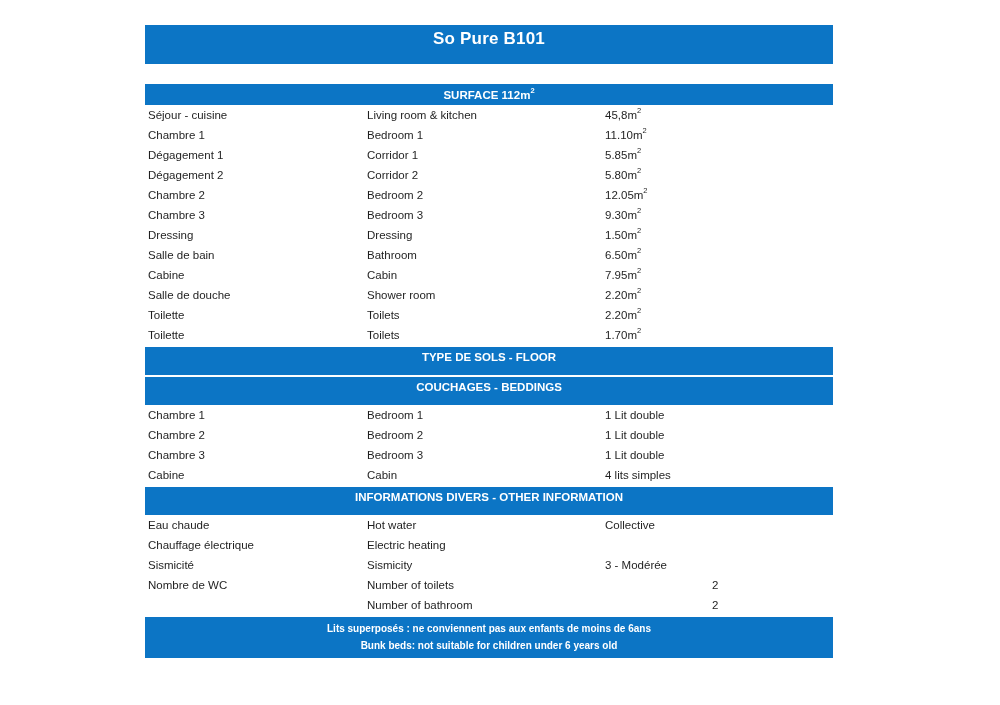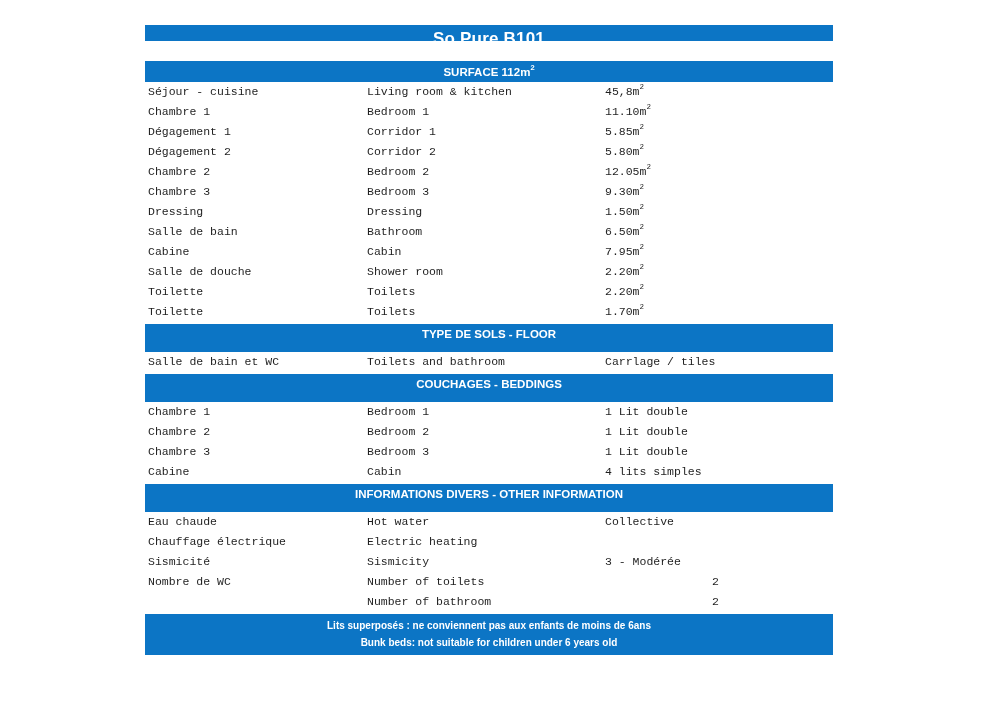--- a/index.html
+++ b/index.html
@@ -5,33 +5,33 @@
   :root { --accent:#0c75c5; --body-text:#1f1f1f; }
   * { box-sizing:border-box; }
   html,body { margin:0; padding:0; }
   body {
     width:1000px; height:705px; background:#ffffff;
     font-family:"Liberation Sans", sans-serif;
     position:relative; overflow:hidden;
   }
   .sheet { position:absolute; left:145px; top:25px; width:688px; }
   .title-bar {
-    height:16px; line-height:28px; background:var(--accent);
+    height:39px; line-height:28px; background:var(--accent);
     color:#fff; font-weight:bold; font-size:17px; text-align:center;
     margin-bottom:20px; letter-spacing:0.2px;
   }
   .section-header {
     height:28px; line-height:20px; margin-top:2px;
     background:var(--accent); color:#fff; font-weight:bold;
     font-size:11.5px; text-align:center;
   }
   .section-header.first { height:21px; line-height:22px; margin-top:0; }
   .row {
     position:relative; height:20px; line-height:20px;
-    font-size:11.5px; color:var(--body-text);font-family:Liberation Mono, monospace;
+    font-size:11.5px; color:var(--body-text);
   }
   .cell { position:absolute; top:0; white-space:nowrap; }
   .c1 { left:3px; }
   .c2 { left:222px; }
   .c3 { left:460px; }
   .c4 { left:567px; }
   sup { font-size:7.5px; line-height:0; position:relative; top:-1px; }
   .footer-note {
     margin-top:2px; background:var(--accent); color:#fff;
     font-weight:bold; font-size:10px; text-align:center;
@@ -103,25 +103,20 @@
           <span class="cell c3">2.20m<sup>2</sup></span>
         </div>
         <div class="row">
           <span class="cell c1">Toilette</span>
           <span class="cell c2">Toilets</span>
           <span class="cell c3">1.70m<sup>2</sup></span>
         </div>
       </div>
       <div>
         <div class="section-header">TYPE DE SOLS - FLOOR</div>
-        <div class="row">
-          <span class="cell c1">Salle de bain et WC</span>
-          <span class="cell c2">Toilets and bathroom</span>
-          <span class="cell c3">Carrlage / tiles</span>
-        </div>
       </div>
       <div>
         <div class="section-header">COUCHAGES - BEDDINGS</div>
         <div class="row">
           <span class="cell c1">Chambre 1</span>
           <span class="cell c2">Bedroom 1</span>
           <span class="cell c3">1 Lit double</span>
         </div>
         <div class="row">
           <span class="cell c1">Chambre 2</span>

